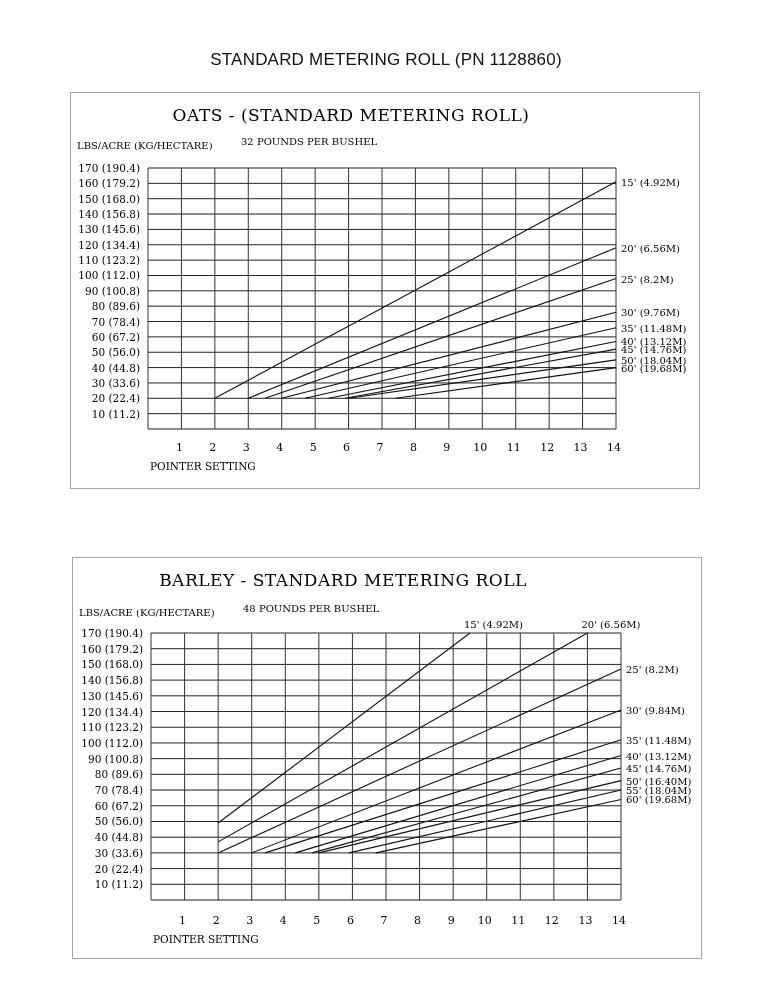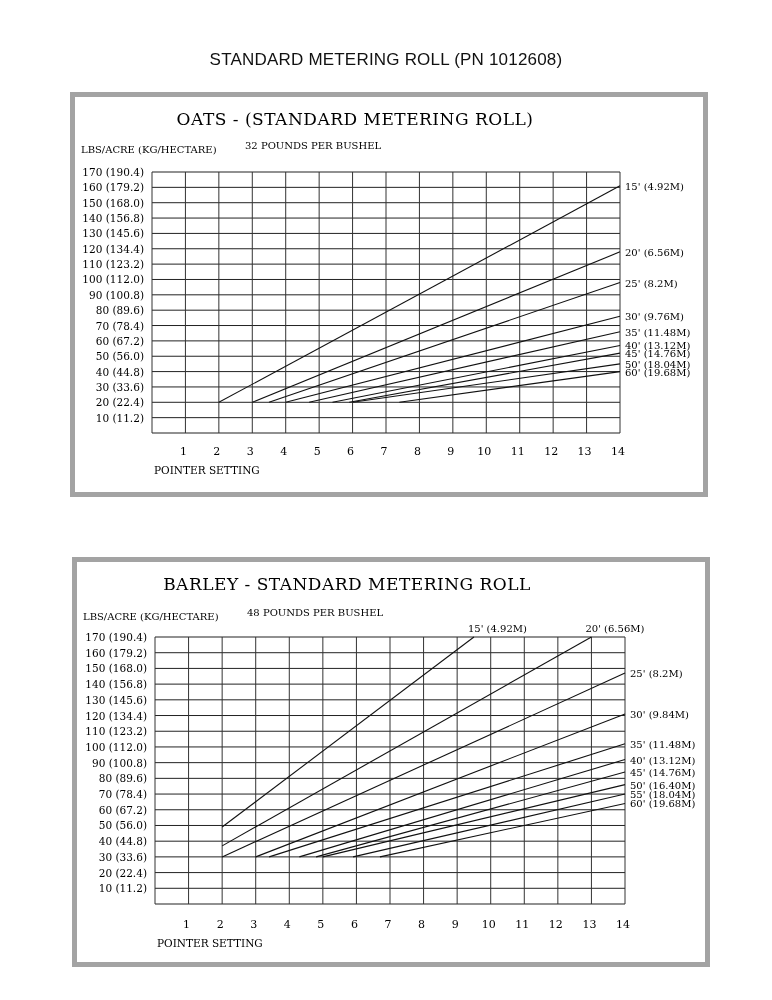--- a/index.html
+++ b/index.html
@@ -1,24 +1,24 @@
 <!DOCTYPE html>
 <html><head>
 <meta charset="utf-8">
 <style>
   html, body { margin: 0; padding: 0; background: #ffffff; }
   body { width: 772px; height: 1000px; position: relative; overflow: hidden; font-family: "Liberation Sans", sans-serif; color: #111; }
   .page-title { position: absolute; left: 0; width: 772px; top: 50px; text-align: center; font-size: 17px; letter-spacing: 0.2px; }
-  .panel { position: absolute; border: 5px solid #a3a3a3; }
+  .panel { position: absolute; border: 1px solid #a3a3a3; }
   .panel svg { position: absolute; left: 0; top: 0; }
 </style>
 </head>
 <body>
 
-<div class="page-title">STANDARD METERING ROLL  (PN  1012608)</div>
+<div class="page-title">STANDARD METERING ROLL  (PN  1128860)</div>
 
 <div class="panel" id="panel-0" style="left:70px; top:92px; width:628px; height:395px;">
   <svg id="svg-0" width="628" height="395">
       <text x="280" y="28" font-size="17" font-family="&quot;DejaVu Serif&quot;, serif" text-anchor="middle" transform="scale(1,1)" style="letter-spacing:0.5px">OATS - (STANDARD METERING ROLL)</text>
       <text x="170" y="52" font-size="10" font-family="&quot;DejaVu Serif&quot;, serif">32 POUNDS PER BUSHEL</text>
       <text x="6" y="56" font-size="10" font-family="&quot;DejaVu Serif&quot;, serif">LBS/ACRE (KG/HECTARE)</text>
       <g>
         <line x1="77" x2="545" y1="336" y2="336" stroke="#222" stroke-width="1.2"></line>
         <line x1="77" x2="545" y1="320.6470588235294" y2="320.6470588235294" stroke="#222" stroke-width="1"></line>
         <line x1="77" x2="545" y1="305.29411764705884" y2="305.29411764705884" stroke="#222" stroke-width="1"></line>

